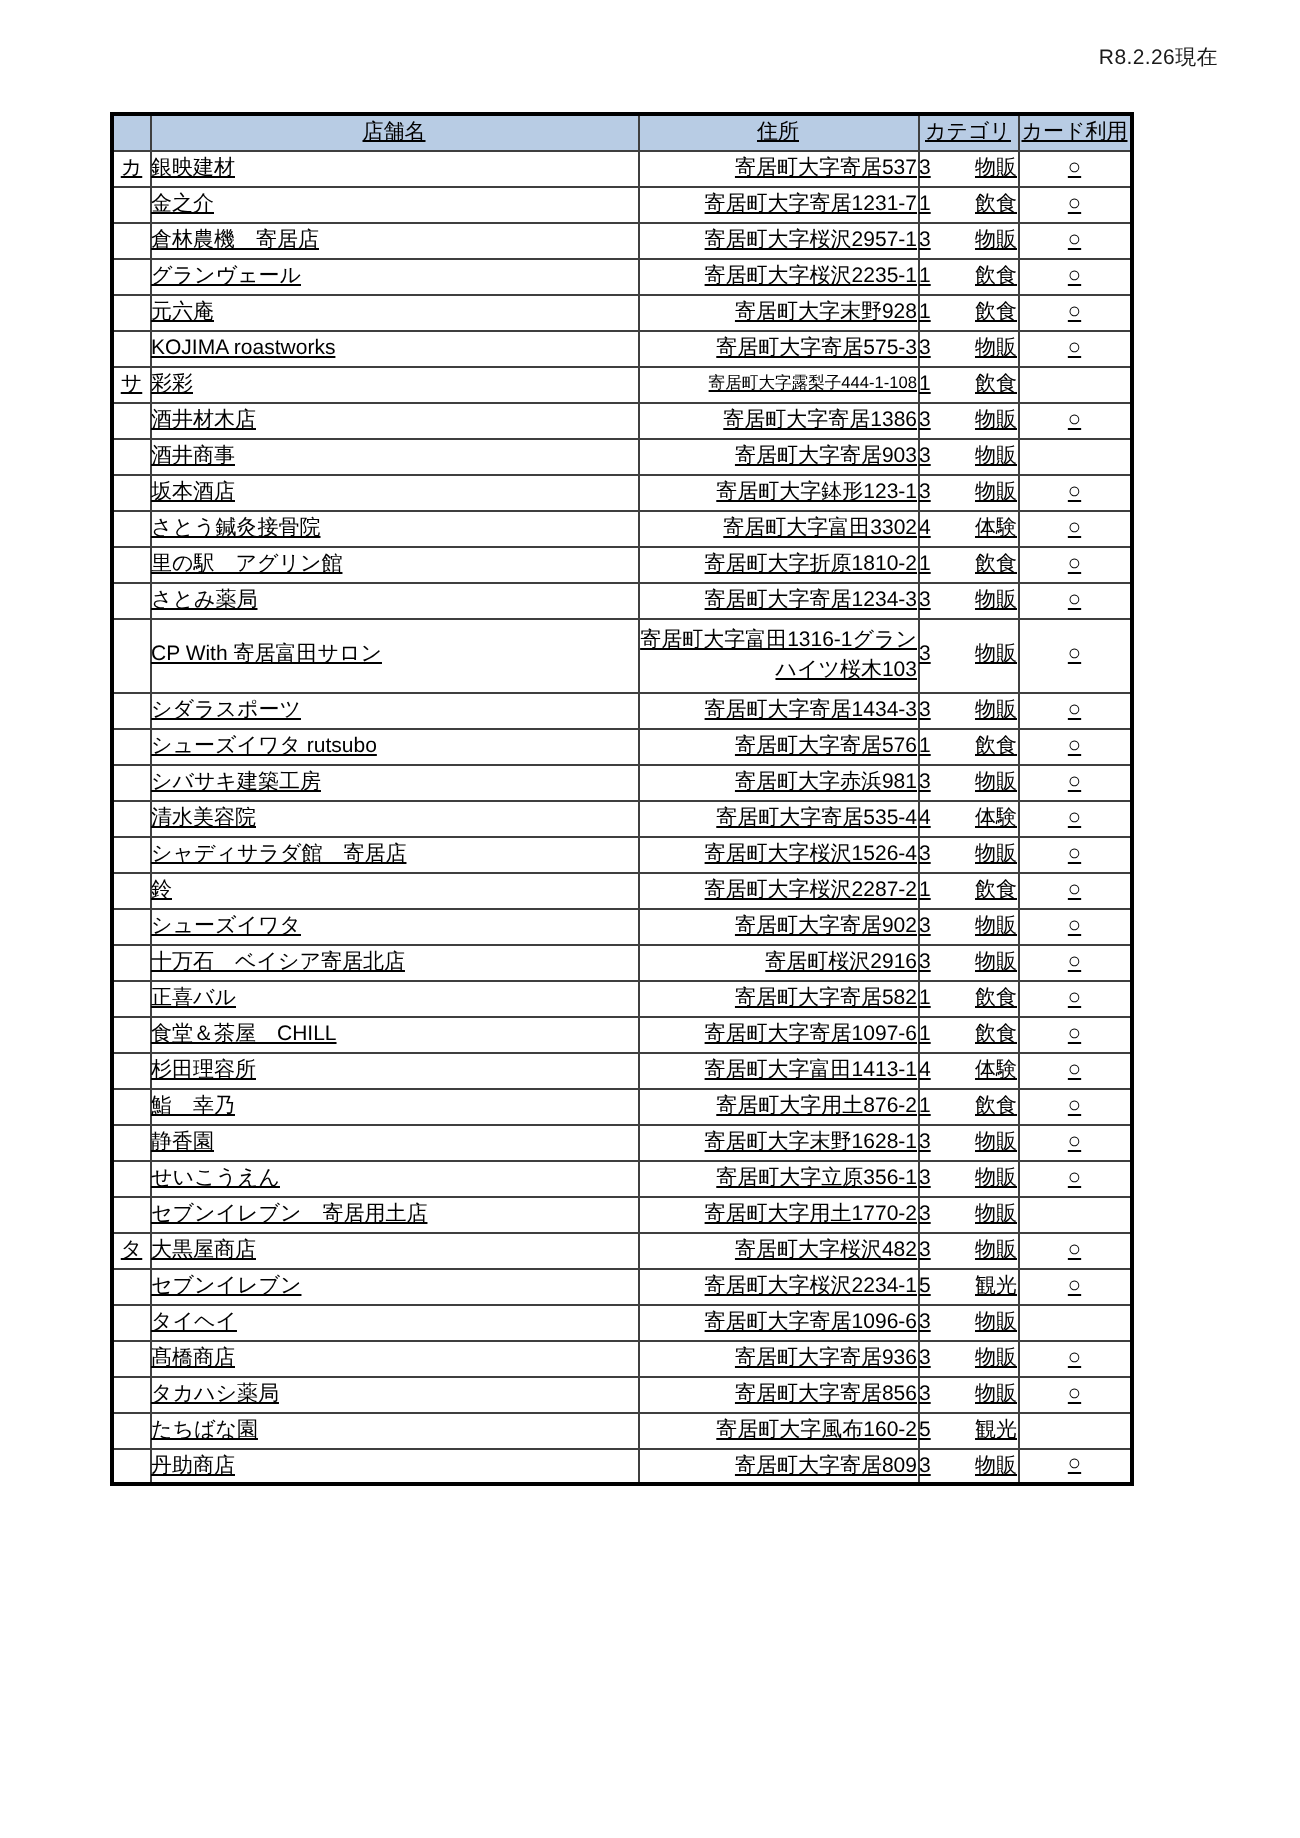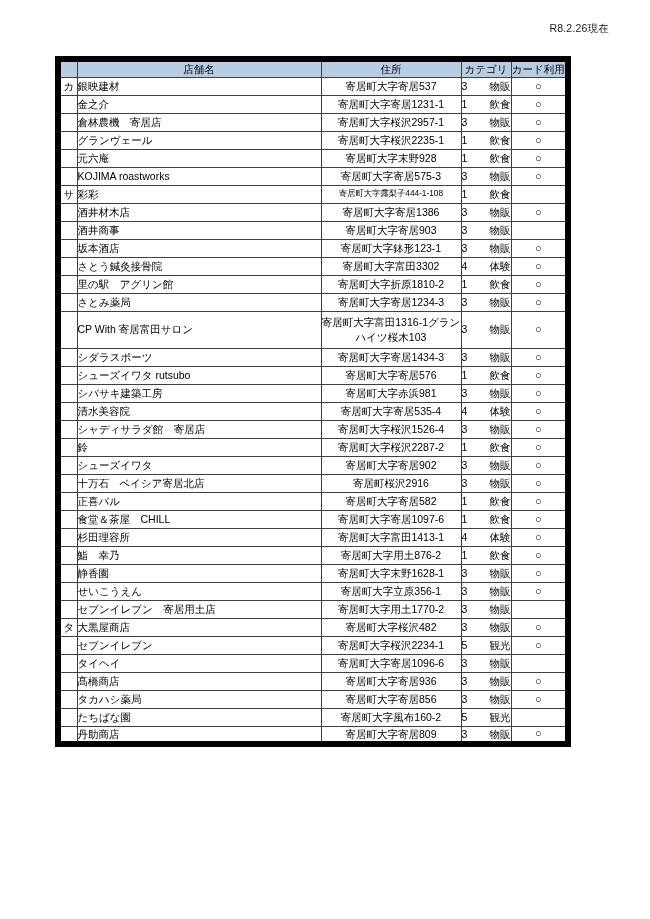--- a/index.html
+++ b/index.html
@@ -76,21 +76,21 @@
   td.group-cell.start {
     border-top: 1px solid #3f3f3f;
   }
   td.name-cell {
     text-align: left;
     padding-left: 4px;
     font-size: 10.5px;
     white-space: nowrap;
   }
   td.addr-cell {
-    text-align: center;
+    text-align: right;
     padding-left: 3px;
     padding-right: 2px;
     font-size: 10.5px;
   }
   td.addr-cell.shrink {
     font-size: 8.3px;
     white-space: nowrap;
   }
   td.addr-cell.wrap {
     white-space: normal;
@@ -108,21 +108,21 @@
     width: 100%;
   }
   .cat-num { }
   .cat-label { }
   td.card-cell {
     text-align: center;
     font-size: 11px;
   }
   tr.tall td { height: 37px; }
   
-  table.shop-table { border: 6px solid #000000; }
+  table.shop-table { border: 2px solid #000000; text-decoration: underline; }
 </style>
 </head>
 <body>
 
 <div class="page">
 
   <div class="date-line">R8.2.26現在</div>
 
   <table class="shop-table">
     <colgroup>
@@ -150,21 +150,21 @@
             <div class="cat-inner">
               <span class="cat-num">3</span>
               <span class="cat-label">物販</span>
             </div>
           </td>
           <td class="card-cell">○</td>
         </tr>
         <tr>
           <td class="group-cell group-blank"></td>
           <td class="name-cell">金之介</td>
-          <td class="addr-cell">寄居町大字寄居1231-1</td>
+          <td class="addr-cell">寄居町大字寄居1231-7</td>
           <td class="cat-cell">
             <div class="cat-inner">
               <span class="cat-num">1</span>
               <span class="cat-label">飲食</span>
             </div>
           </td>
           <td class="card-cell">○</td>
         </tr>
         <tr>
           <td class="group-cell group-blank"></td>

